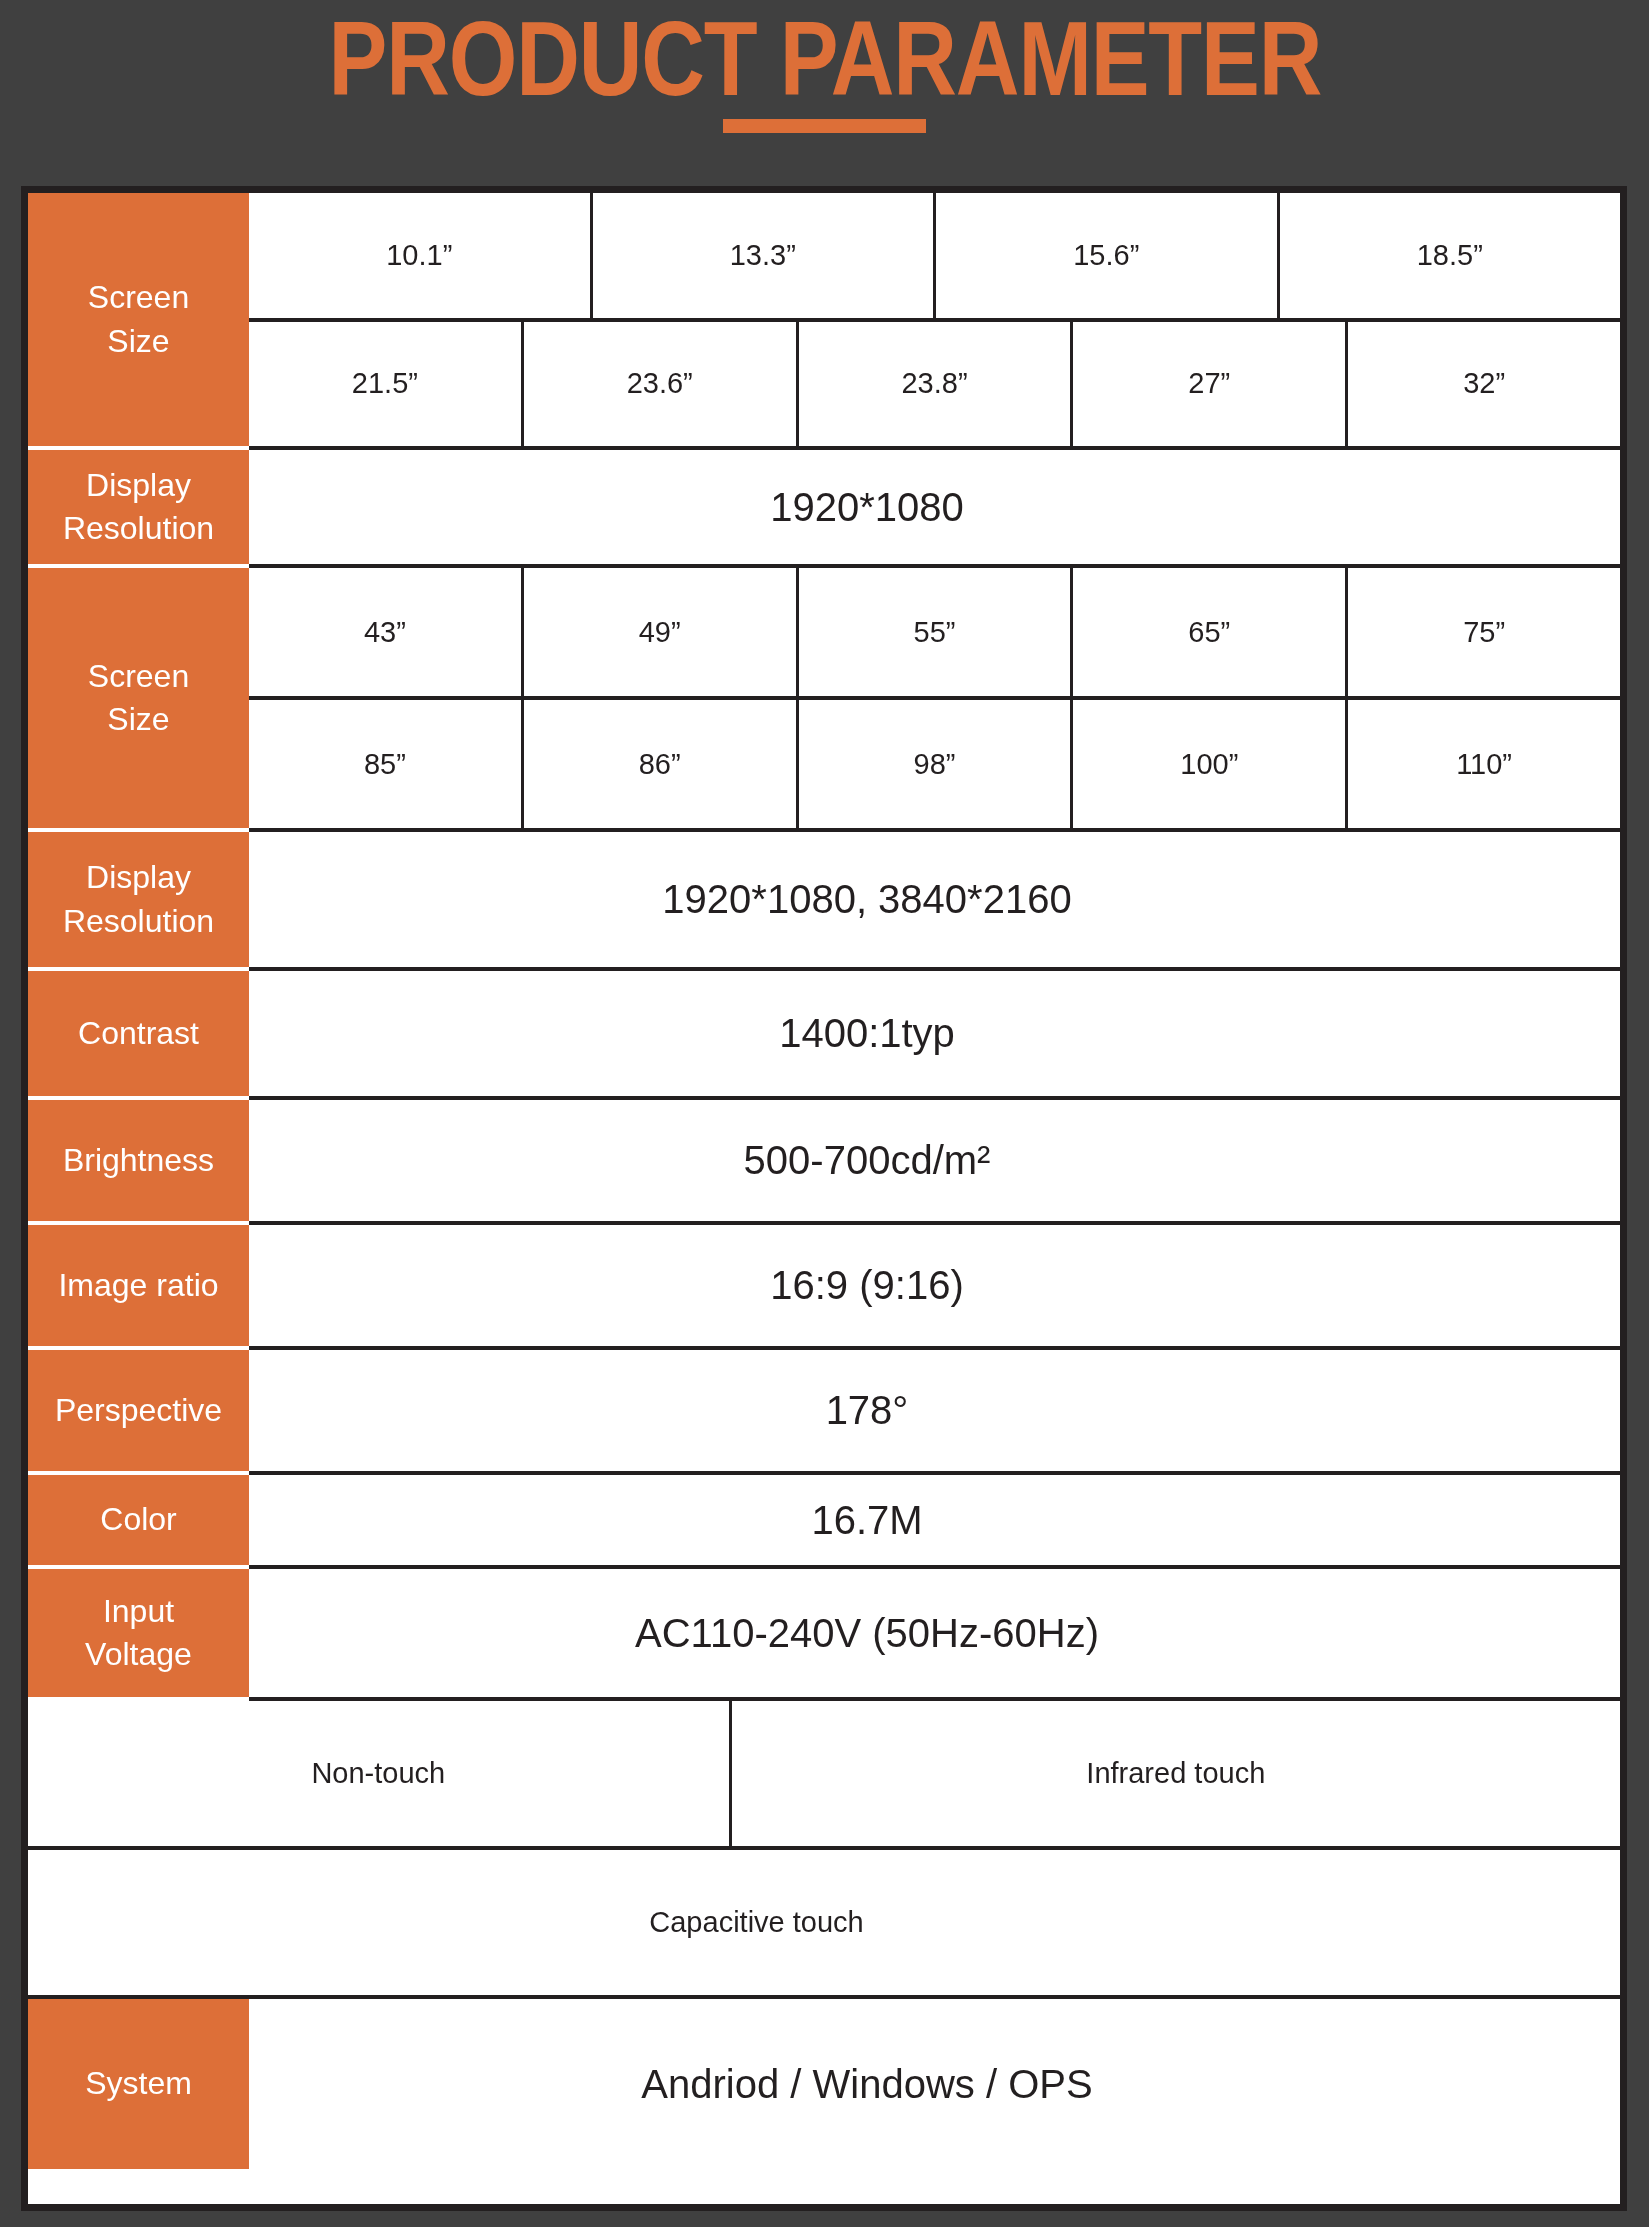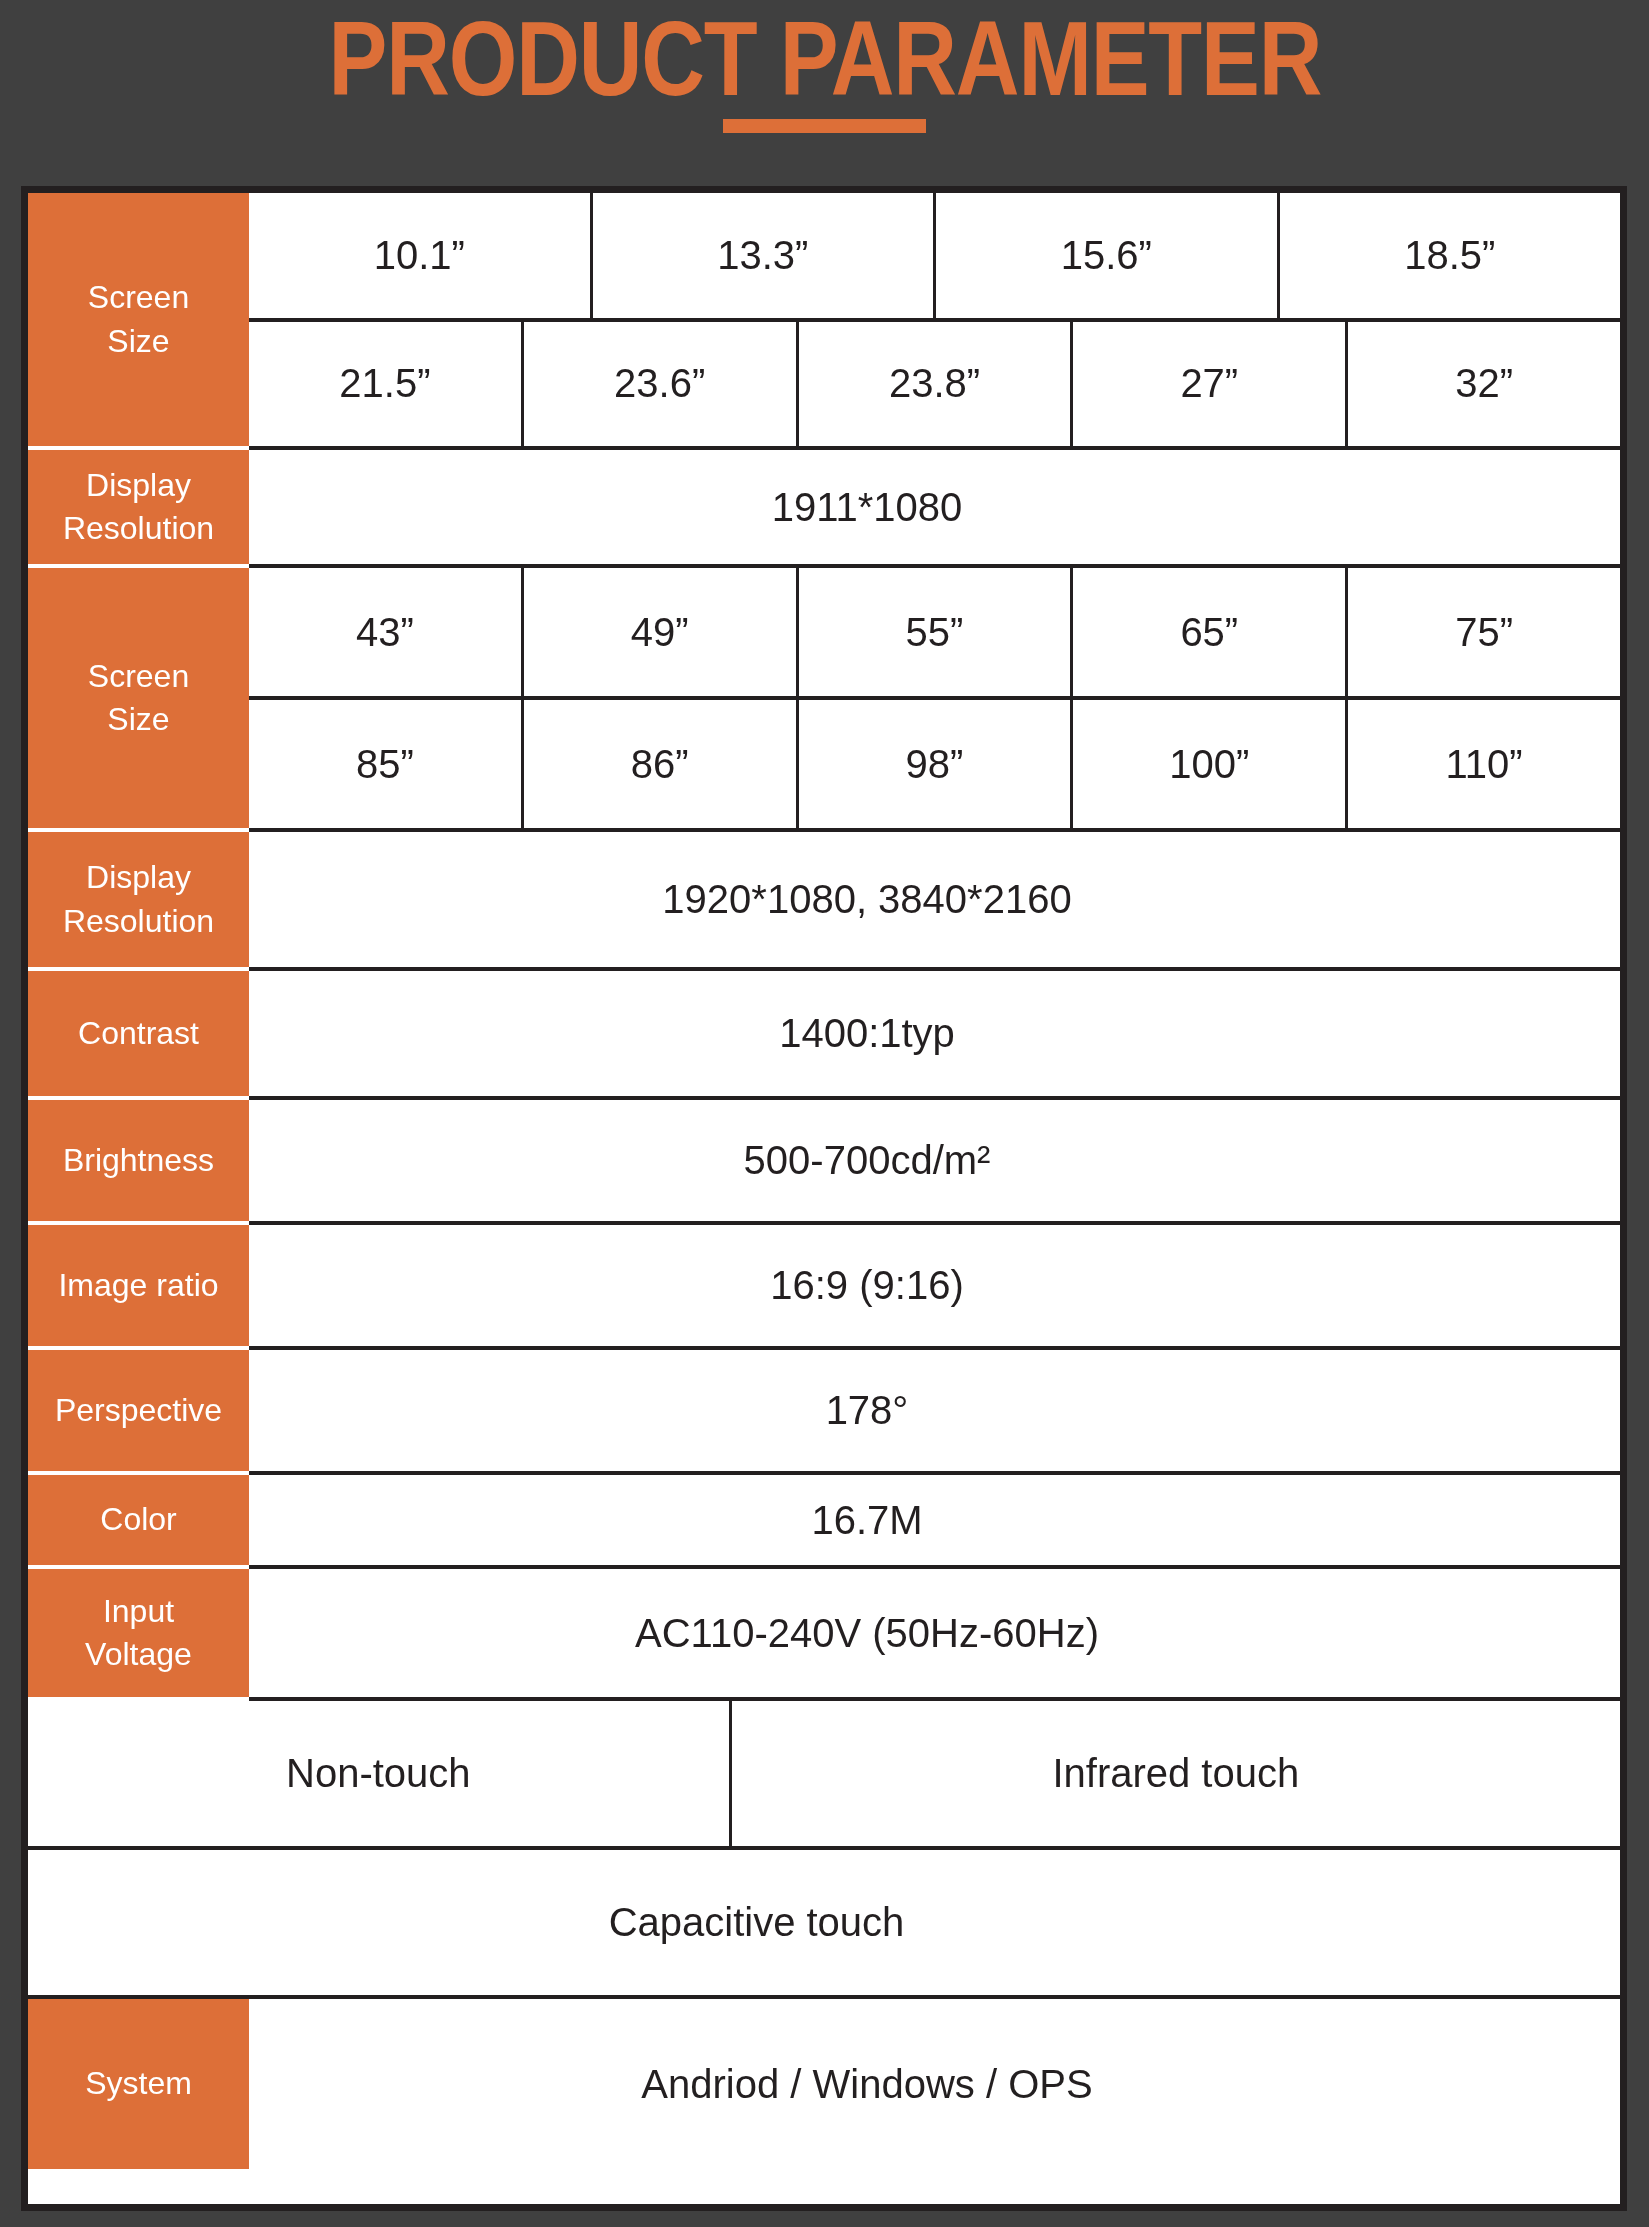--- a/index.html
+++ b/index.html
@@ -99,21 +99,21 @@
     flex: 1 1 0;
     display: flex;
     box-sizing: border-box;
   }
   .sub-row + .sub-row { border-top: 4.3px solid #231f20; }
   .cell {
     flex: 1 1 0;
     display: flex;
     align-items: center;
     justify-content: center;
-    font-size: 40px;
+    font-size: 29px;
     color: #231f20;
     box-sizing: border-box;
     border-right: 3.5px solid #231f20;
   }
   .cell:last-child { border-right: none; }
   .cell.touch-left { flex: 0 0 44.2%; }
   .cell.span-shift { padding-right: 135px; border-radius: 28px; }
 </style>
 </head>
 <body>
@@ -143,21 +143,21 @@
           <div class="cell">23.8”</div>
           <div class="cell">27”</div>
           <div class="cell">32”</div>
         </div>
       </div>
     </div>
 
     <div class="row" style="height:118px">
       <div class="label">Display
 Resolution</div>
-      <div class="value-area single">1911*1080</div>
+      <div class="value-area single">1920*1080</div>
     </div>
 
     <div class="row" style="height:264px">
       <div class="label">Screen
 Size</div>
       <div class="value-area group">
         <div class="sub-row">
           <div class="cell">43”</div>
           <div class="cell">49”</div>
           <div class="cell">55”</div>

